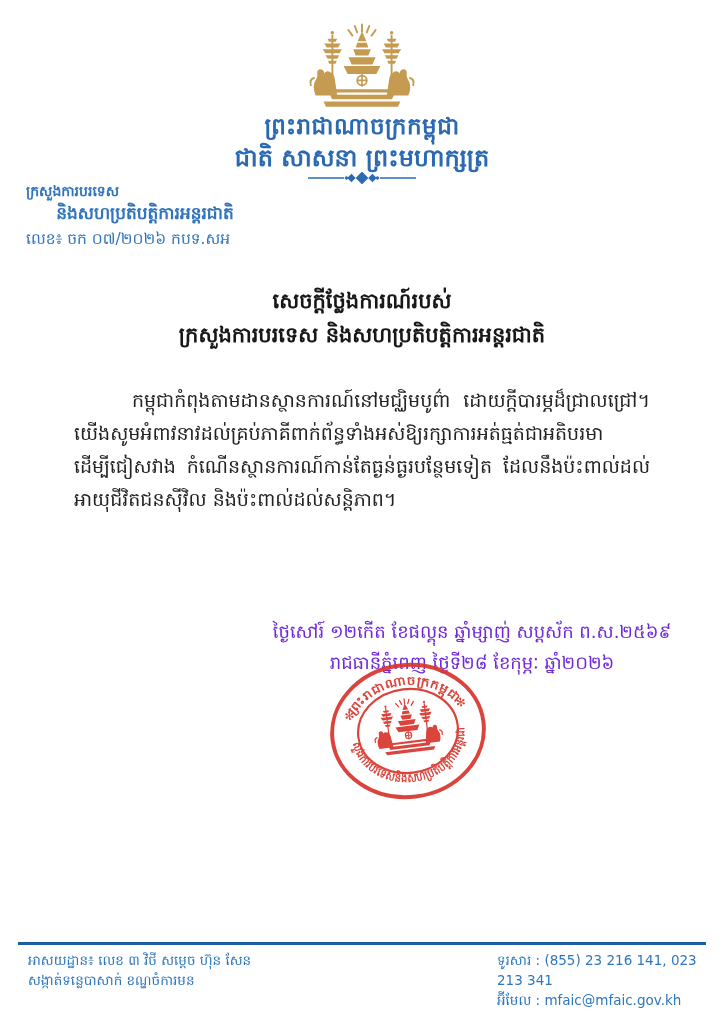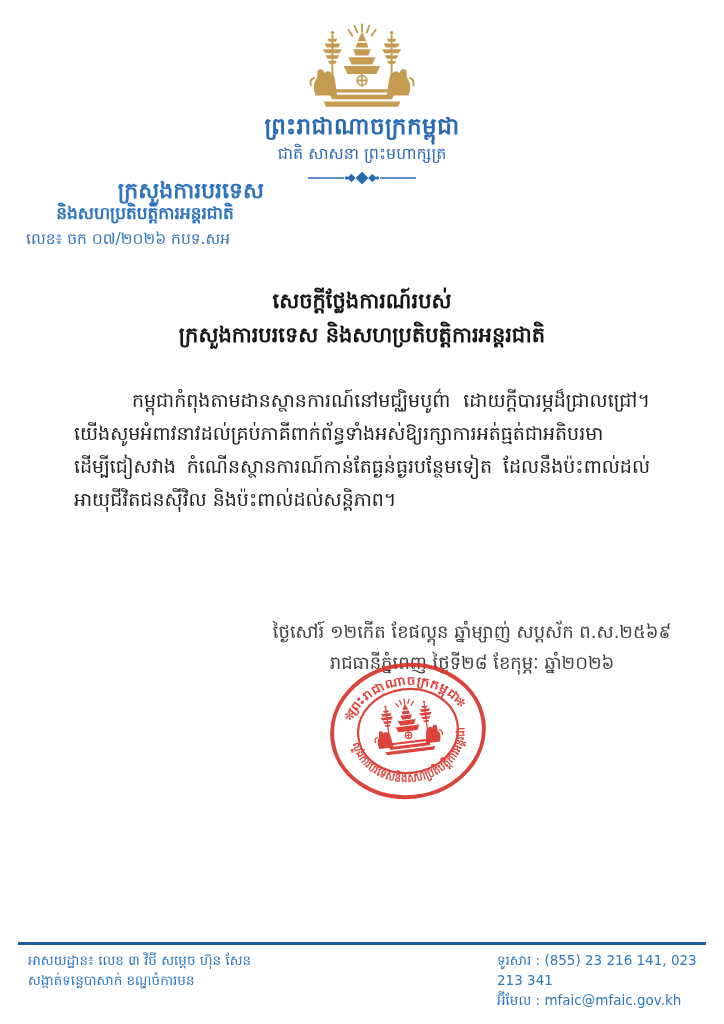--- a/index.html
+++ b/index.html
@@ -6,40 +6,40 @@
   .page{
     position:relative;width:724px;height:1024px;margin:0 auto;background:#ffffff;
     font-family:"DejaVu Sans","Liberation Sans",sans-serif;color:#1e1e1e;overflow:hidden;
   }
   
   .emblem-wrap{position:absolute;top:22px;left:50%;transform:translateX(-50%);width:134px;height:96px;color:#c49b50;}
   .emblem-wrap svg{width:100%;height:100%;display:block;}
   .kingdom{position:absolute;top:112px;left:0;width:100%;text-align:center;
     font-size:23px;font-weight:700;color:#2b6ab2;letter-spacing:.5px;}
   .motto{position:absolute;top:143px;left:0;width:100%;text-align:center;
-    font-size:16px;font-weight:400;color:#2b6ab2;}
+    font-size:24px;font-weight:700;color:#2b6ab2;}
   .ornament{position:absolute;top:172px;left:50%;transform:translateX(-50%);width:112px;height:12px;color:#2b6ab2;}
   .ornament svg{width:100%;height:100%;display:block;}
   
   .letterhead{position:absolute;top:180px;left:26px;width:238px;color:#2f74bd;}
-  .letterhead .lh1{font-size:22px;font-weight:700;text-align:right;line-height:22px;}
+  .letterhead .lh1{font-size:14px;font-weight:700;text-align:left;line-height:22px;}
   .letterhead .lh2{font-size:17px;font-weight:700;text-align:center;line-height:22px;}
   .letterhead .ref{font-size:15.5px;font-weight:500;margin-top:5px;color:#2f74bd;}
   
   .title{position:absolute;top:284px;left:0;width:100%;text-align:center;font-weight:700;color:#171717;}
   .title .t1{font-size:21px;line-height:34px;}
   .title .t2{font-size:21px;line-height:34px;}
   
   .bodytext{position:absolute;top:370px;left:60px;width:604px;
     font-size:19px;line-height:33px;text-align:justify;color:#222;}
   .bodytext p{margin:14px;text-indent:58px;}
   .bodytext p + p{margin-top:1px;}
   
   .dateline{position:absolute;top:616px;left:272px;width:400px;text-align:center;
-    font-size:18px;line-height:31px;color:#404040;}
+    font-size:18px;line-height:31px;color:#6d28d9;}
   
   .stamp{position:absolute;top:654px;left:324px;width:168px;height:154px;
     transform:rotate(-7deg);opacity:.92;color:#d9352c;}
   .stamp svg{width:100%;height:100%;display:block;}
   .stamp text{fill:#d9352c;font-size:12px;font-weight:600;letter-spacing:.5px;}
   
   .footline{position:absolute;top:942px;left:18px;width:688px;height:3px;background:#1d5c9e;}
   .foot-left{position:absolute;top:950px;left:28px;width:330px;
     font-size:13.5px;line-height:20px;color:#2e77bd;}
   .foot-right{position:absolute;top:950px;left:497px;width:215px;

